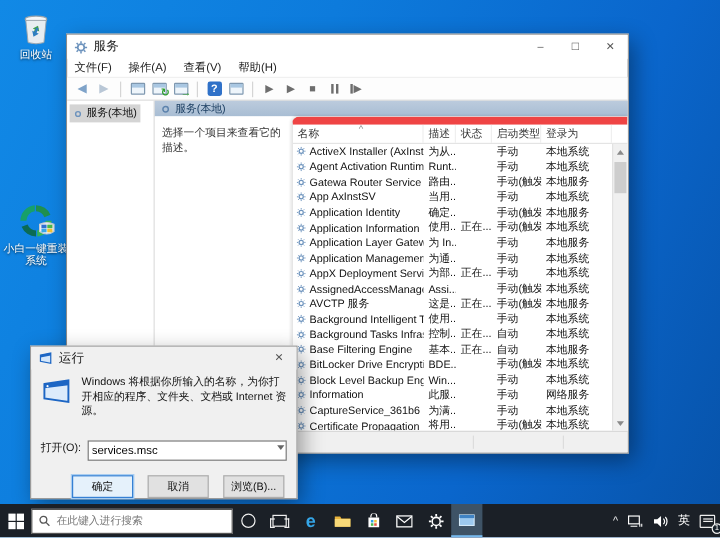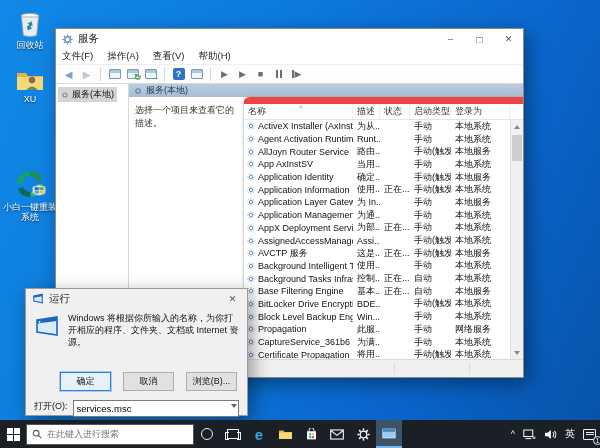--- a/index.html
+++ b/index.html
@@ -156,31 +156,20 @@
       <svg width="26" height="28" viewBox="0 0 26 28">
         <ellipse cx="13" cy="6" rx="9" ry="2.6" fill="#f4f7f9" stroke="#9aa4ac"></ellipse>
         <path d="M4.5 7 L21.5 7 L19.6 25.5 Q13 27.6 6.4 25.5 Z" fill="#e7edf1" stroke="#9aa4ac" stroke-width="0.8"></path>
         <path d="M13 11 l3 4 h-2 v4 h-2 v-4 h-2 z" fill="#3f9d52" transform="rotate(25 13 15)"></path>
         <path d="M13 11 l3 4 h-2 v4 h-2 v-4 h-2 z" fill="#2e7fc0" transform="rotate(205 13 16)"></path>
       </svg>
     </div>
     <div class="lbl">回收站</div>
   </div>
 
-  <div class="dicon" style="left:3px; top:60px;">
-    <div class="img">
-      <svg width="30" height="24" viewBox="0 0 30 24">
-        <path d="M2 5 h9 l2 3 h15 v14 h-26 z" fill="#e8b33c"></path>
-        <path d="M2 9 h26 v13 h-26 z" fill="#f8d978"></path>
-        <circle cx="17" cy="12" r="3.2" fill="#8a6a4e"></circle>
-        <path d="M11 22 q6 -7 12 0 z" fill="#5e8f5a"></path>
-      </svg>
-    </div>
-    <div class="lbl">XU</div>
-  </div>
 
 
   <div class="dicon" style="left:3px; top:168px;">
     <div class="img">
       <svg width="32" height="32" viewBox="0 0 32 32">
         <path d="M16 3 a13 13 0 0 1 12 8 l-5 2 a8 8 0 0 0 -7 -5 z" fill="#1f8f4e"></path>
         <path d="M29 16 a13 13 0 0 1 -12 13 v-5 a8 8 0 0 0 7 -8 z" fill="#35b25a"></path>
         <path d="M16 29 a13 13 0 0 1 -12 -8 l5 -2 a8 8 0 0 0 7 5 z" fill="#0b6b55"></path>
         <path d="M3 16 a13 13 0 0 1 12 -13 v5 a8 8 0 0 0 -7 8 z" fill="#17a06a"></path>
         <g transform="translate(19,17)">
@@ -380,21 +369,21 @@
                           <line x1="6" y1="9.8" x2="6" y2="11.4"></line>
             <line x1="0.6" y1="6" x2="2.2" y2="6"></line>
                           <line x1="9.8" y1="6" x2="11.4" y2="6"></line>
             <line x1="2.2" y1="2.2" x2="3.3" y2="3.3"></line>
                           <line x1="8.7" y1="8.7" x2="9.8" y2="9.8"></line>
             <line x1="9.8" y1="2.2" x2="8.7" y2="3.3"></line>
                           <line x1="3.3" y1="8.7" x2="2.2" y2="9.8"></line>
           </g>
         </svg>
       </span>
-      <span class="nm">AllJoyn Router Service</span>
+      <span class="nm">Gatewa Router Service</span>
     </span>
     <span class="c-desc">路由...</span>
     <span class="c-status"></span>
     <span class="c-startup">手动(触发...</span>
     <span class="c-logon">本地服务</span>
   </div>
 
   <div class="svc-row">
     <span class="c-name">
       <span class="gearwrap">
@@ -730,21 +719,21 @@
                           <line x1="6" y1="9.8" x2="6" y2="11.4"></line>
             <line x1="0.6" y1="6" x2="2.2" y2="6"></line>
                           <line x1="9.8" y1="6" x2="11.4" y2="6"></line>
             <line x1="2.2" y1="2.2" x2="3.3" y2="3.3"></line>
                           <line x1="8.7" y1="8.7" x2="9.8" y2="9.8"></line>
             <line x1="9.8" y1="2.2" x2="8.7" y2="3.3"></line>
                           <line x1="3.3" y1="8.7" x2="2.2" y2="9.8"></line>
           </g>
         </svg>
       </span>
-      <span class="nm">Propagation</span>
+      <span class="nm">Information</span>
     </span>
     <span class="c-desc">此服...</span>
     <span class="c-status"></span>
     <span class="c-startup">手动</span>
     <span class="c-logon">网络服务</span>
   </div>
 
   <div class="svc-row">
     <span class="c-name">
       <span class="gearwrap">
@@ -856,31 +845,31 @@
     <div class="body">
       <span id="runicon">
         <svg width="26" height="22" viewBox="0 0 26 22">
           <path d="M3 5 L23 2 L23 20 L3 17 Z" fill="#dcebfb" stroke="#1d66c4" stroke-width="1.6"></path>
           <path d="M3 5 L23 2 L23 6 L3 8.6 Z" fill="#1d66c4"></path>
           <circle cx="5.6" cy="6.8" r="0.9" fill="#fff"></circle>
         </svg>
       </span>
       <span id="runmsg">Windows 将根据你所输入的名称，为你打开相应的程序、文件夹、文档或 Internet 资源。</span>
     </div>
-    <div id="runbtns">
-      <span class="dbtn def">确定</span>
-      <span class="dbtn">取消</span>
-      <span class="dbtn">浏览(B)...</span>
-    </div>
     <div id="openrow">
       <span id="openlbl">打开(O):</span>
       <span id="opencombo">
         <input id="openinput" value="services.msc" style="">
         <span id="combodrop"></span>
       </span>
+    </div>
+    <div id="runbtns">
+      <span class="dbtn def">确定</span>
+      <span class="dbtn">取消</span>
+      <span class="dbtn">浏览(B)...</span>
     </div>
   </div>
 
   <div id="taskbar">
     <span id="startbtn" class="tkicon">
       <span class="winlogo">
           <i></i>
           <i></i>
           <i></i>
           <i></i>

